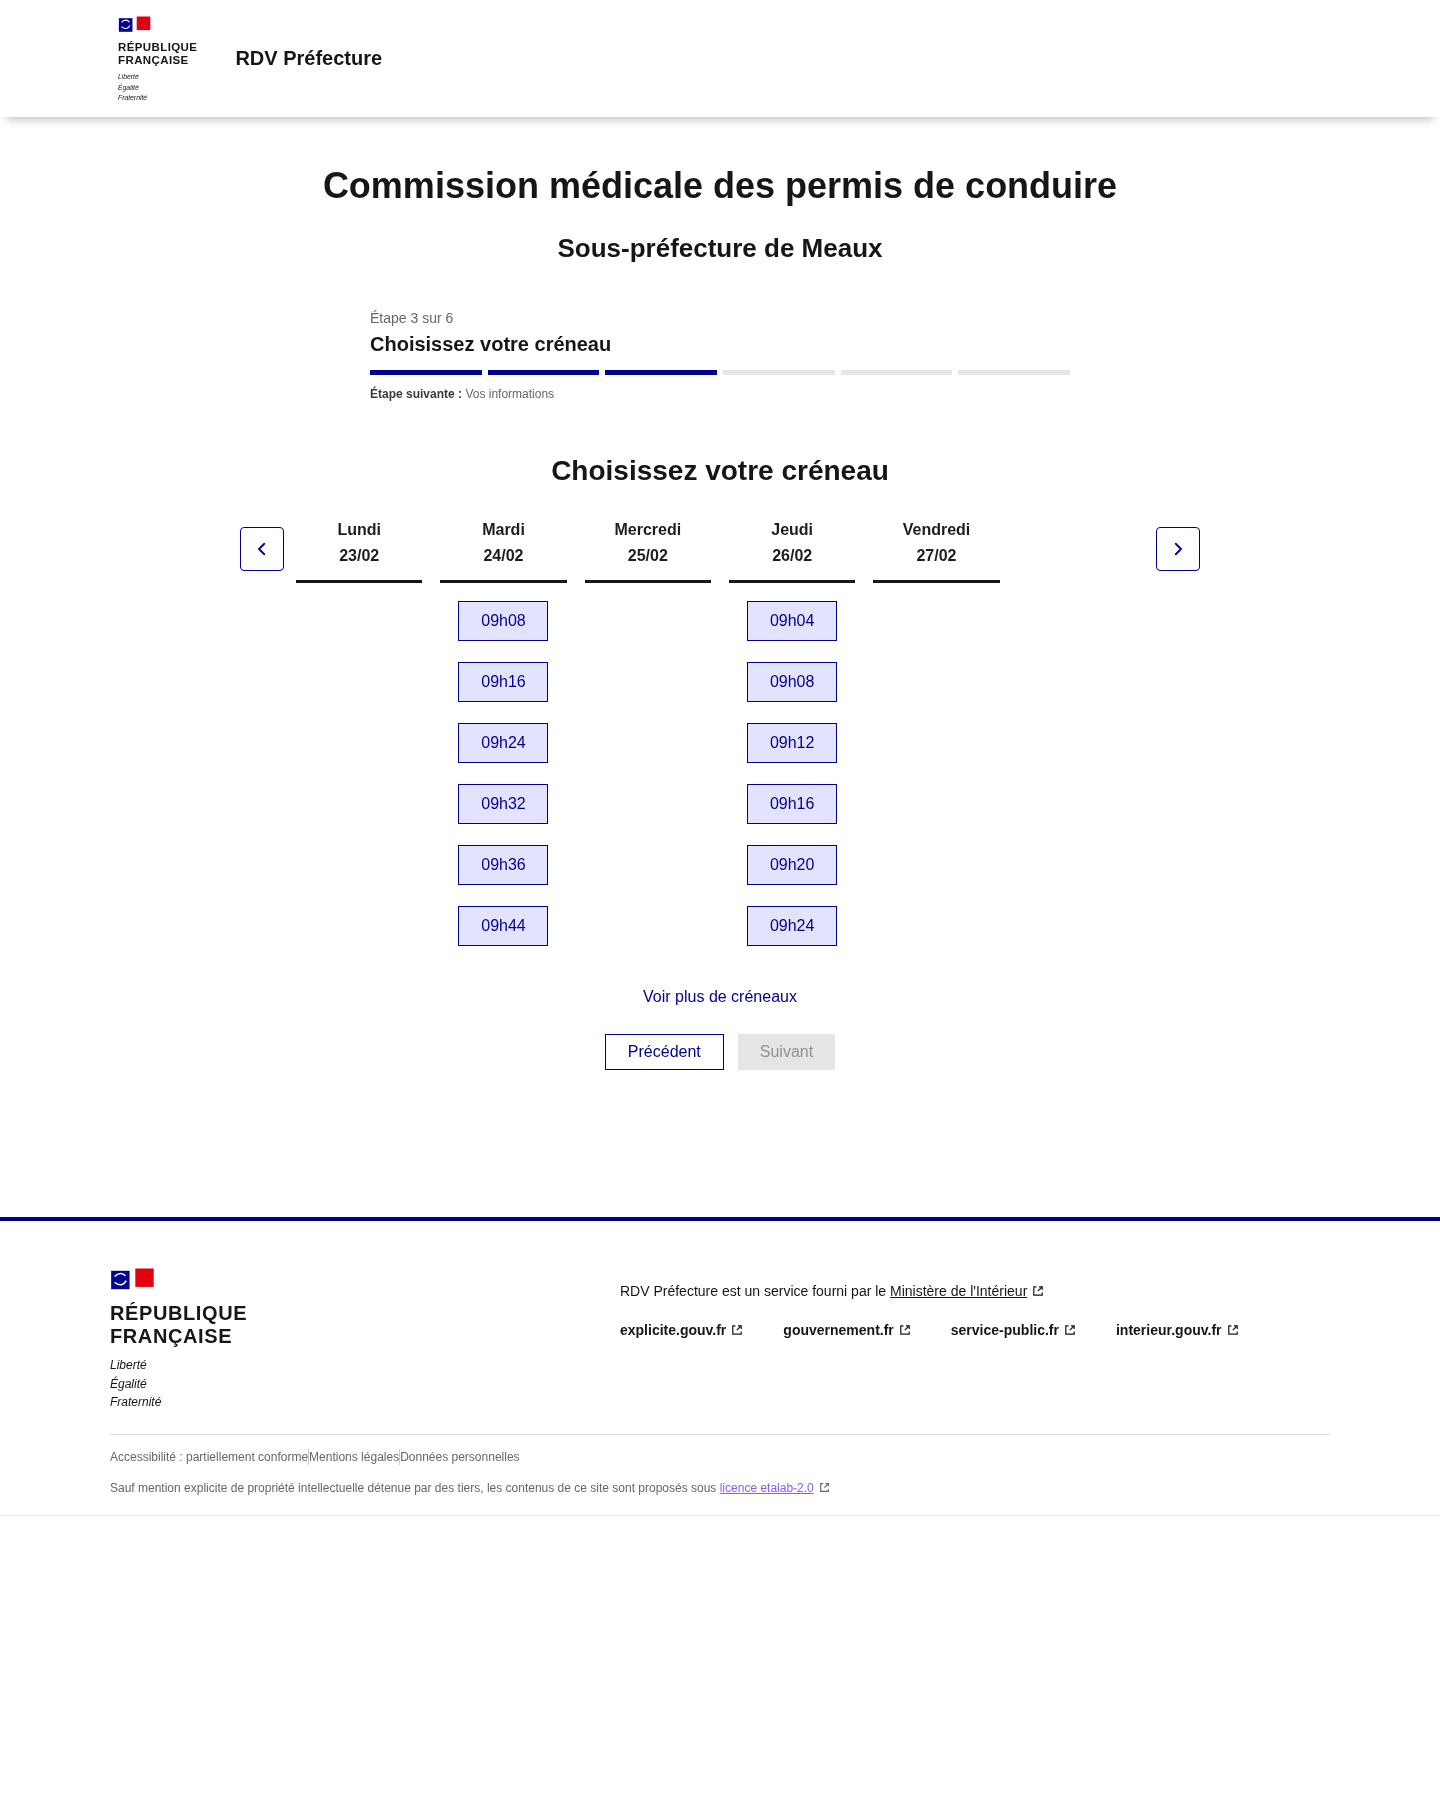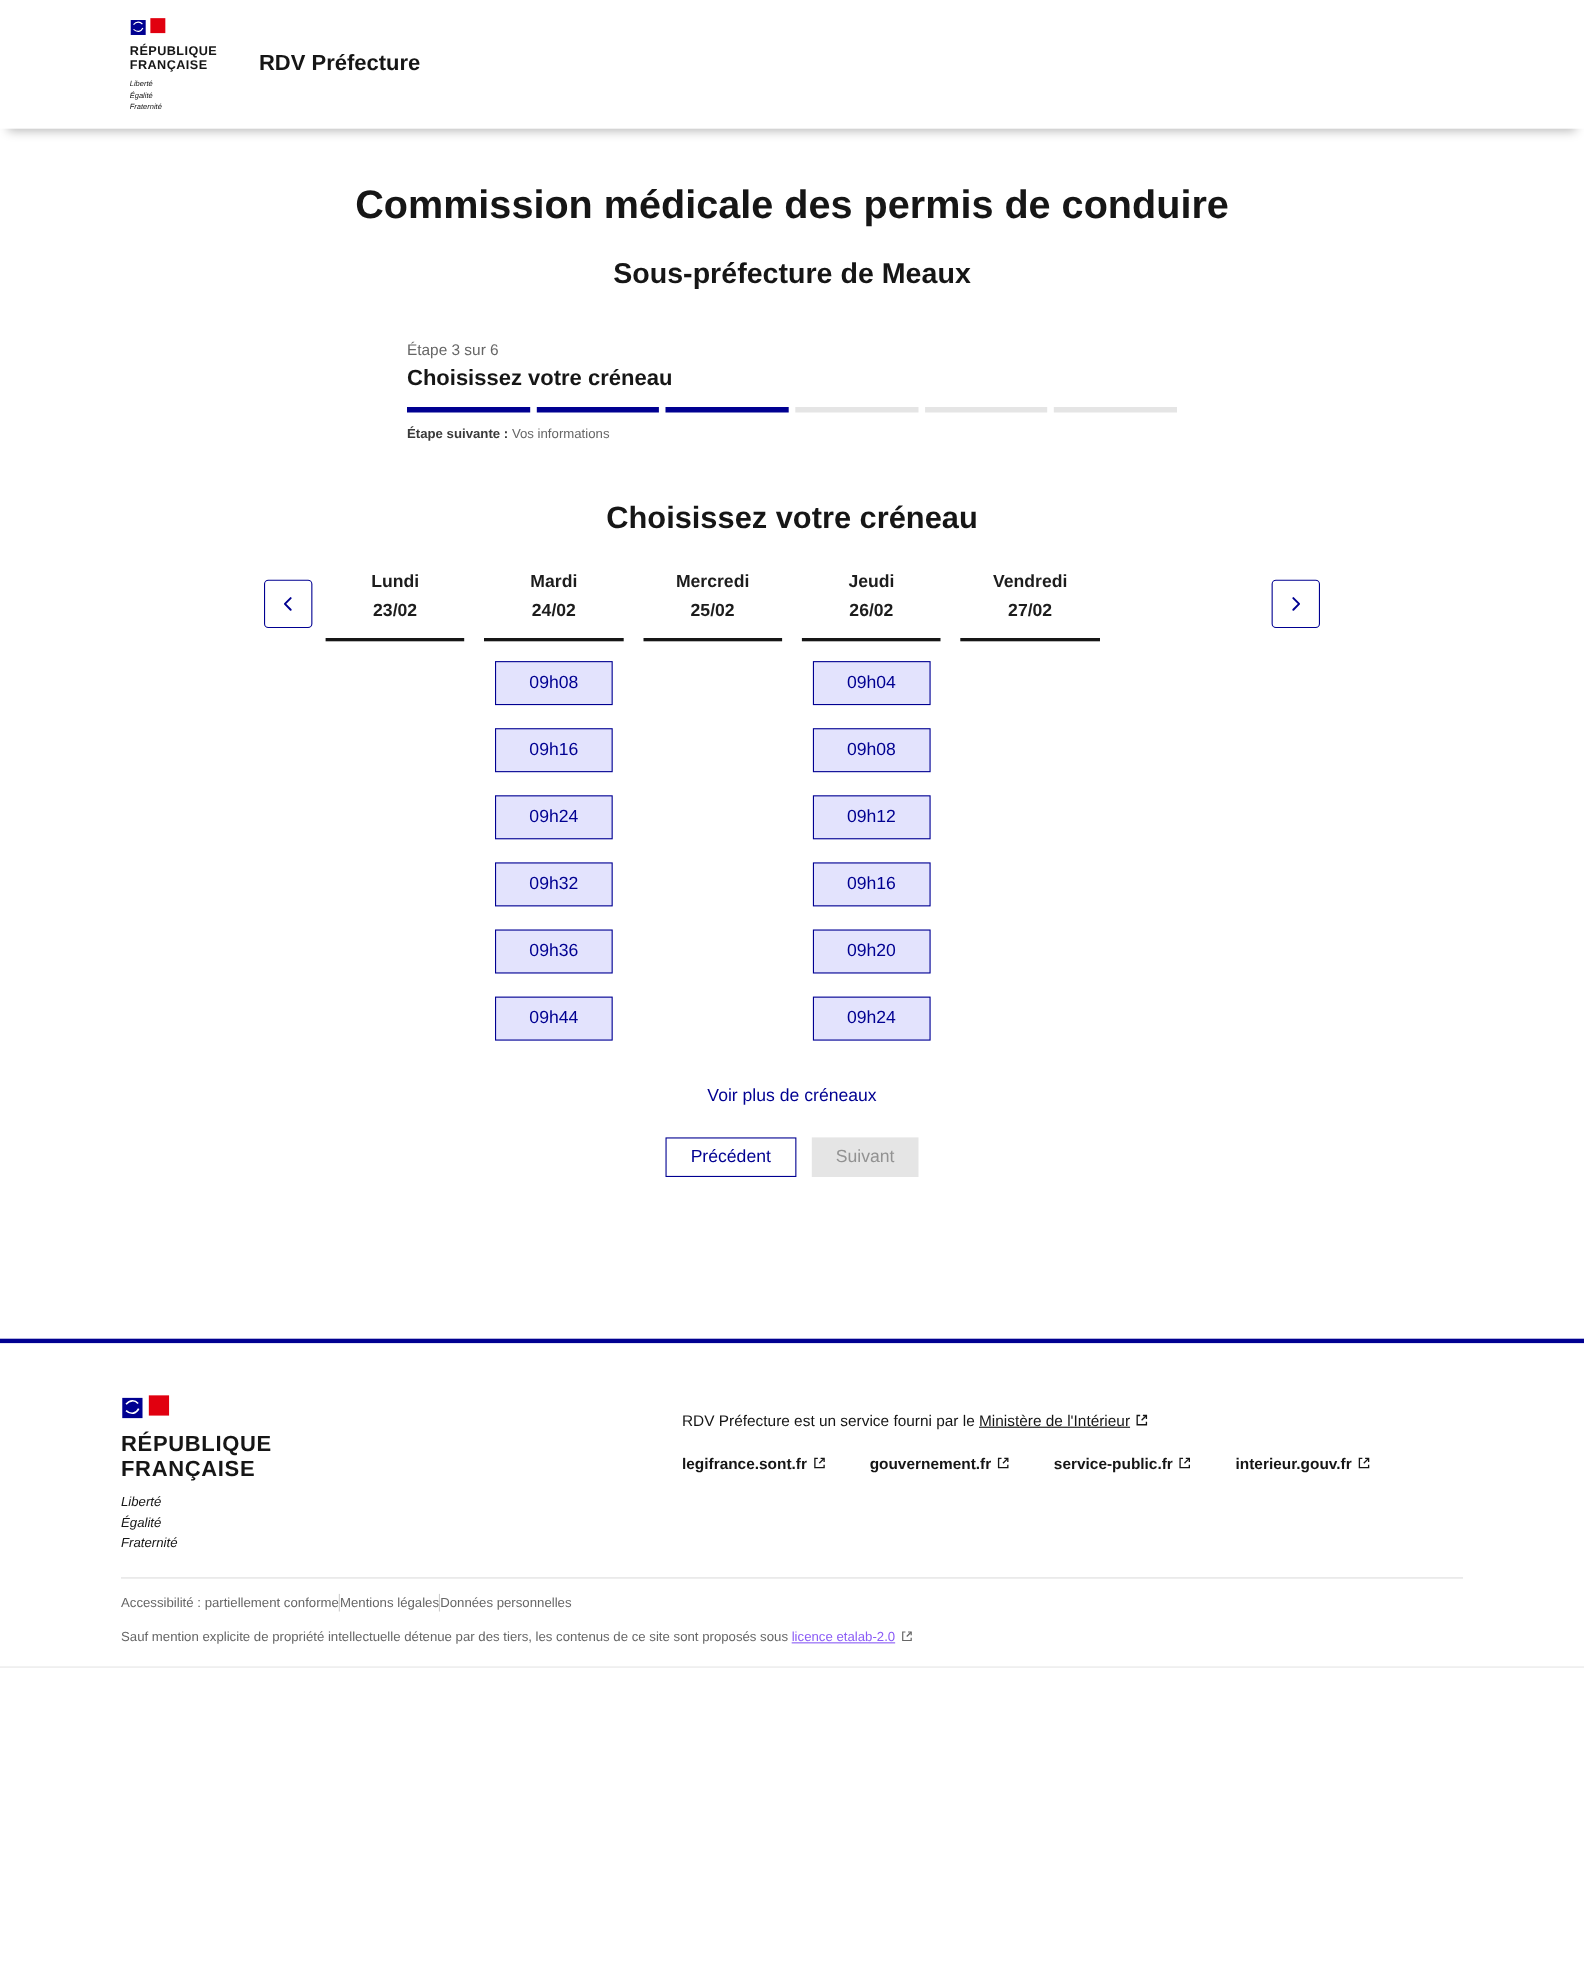--- a/index.html
+++ b/index.html
@@ -120,21 +120,21 @@
     border-bottom: 3px solid #161616;
   }
   .slot-list {
     margin-top: 18px;
     display: flex;
     flex-direction: column;
     align-items: center;
     gap: 21px;
   }
   .slot {
-    width: 107px; height: 40px;
+    width: 90px; height: 40px;
     background: #e3e3fd;
     border: 1px solid #000091;
     color: #000091;
     font-size: 16px;
     font-family: "Liberation Sans", sans-serif;
     cursor: pointer;
   }
 
   .more-link-wrap { text-align: center; margin-top: 42px; }
   .more-link {
@@ -343,21 +343,21 @@
 
     <div class="footer-right">
       <div class="service-note">
         <span>RDV Préfecture est un service fourni par le </span><a class="footer-link-underline">Ministère de l'Intérieur</a><svg class="ext" width="12" height="12" viewBox="0 0 12 12">
             <path d="M4.5 1.8 H1.8 V10.2 H10.2 V7.5" fill="none" stroke="#161616" stroke-width="1.2"></path>
             <path d="M7 1.8 H10.2 V5" fill="none" stroke="#161616" stroke-width="1.2"></path>
             <path d="M10 2 L5.8 6.2" fill="none" stroke="#161616" stroke-width="1.2"></path>
           </svg>
       </div>
       <div class="partner-links">
-        <a class="partner-link"><span>legifrance.sont.fr</span><svg class="ext" width="12" height="12" viewBox="0 0 12 12">
+        <a class="partner-link"><span>explicite.gouv.fr</span><svg class="ext" width="12" height="12" viewBox="0 0 12 12">
               <path d="M4.5 1.8 H1.8 V10.2 H10.2 V7.5" fill="none" stroke="#161616" stroke-width="1.2"></path>
               <path d="M7 1.8 H10.2 V5" fill="none" stroke="#161616" stroke-width="1.2"></path>
               <path d="M10 2 L5.8 6.2" fill="none" stroke="#161616" stroke-width="1.2"></path>
             </svg></a>
         <a class="partner-link"><span>gouvernement.fr</span><svg class="ext" width="12" height="12" viewBox="0 0 12 12">
               <path d="M4.5 1.8 H1.8 V10.2 H10.2 V7.5" fill="none" stroke="#161616" stroke-width="1.2"></path>
               <path d="M7 1.8 H10.2 V5" fill="none" stroke="#161616" stroke-width="1.2"></path>
               <path d="M10 2 L5.8 6.2" fill="none" stroke="#161616" stroke-width="1.2"></path>
             </svg></a>
         <a class="partner-link"><span>service-public.fr</span><svg class="ext" width="12" height="12" viewBox="0 0 12 12">

